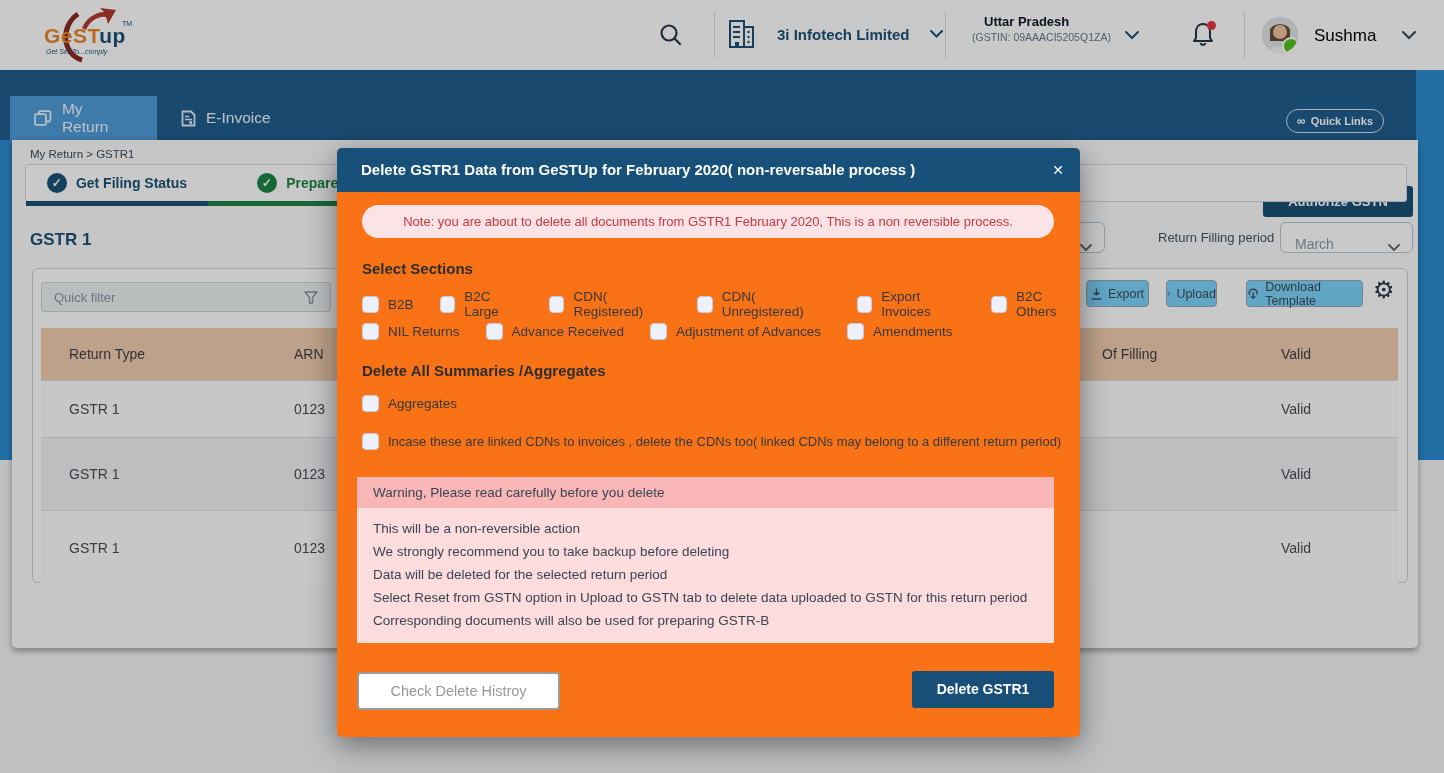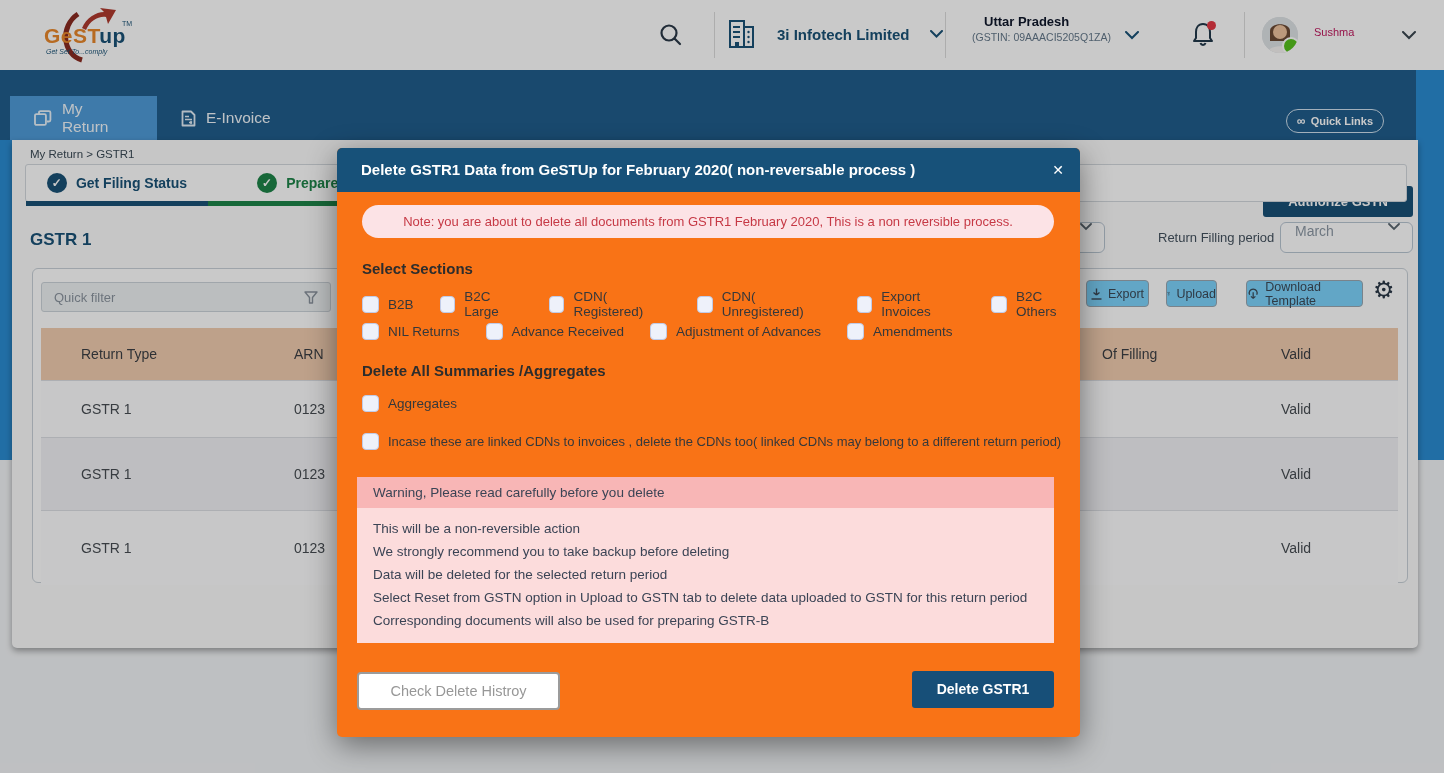--- a/index.html
+++ b/index.html
@@ -12,21 +12,21 @@
   .vdiv{position:absolute;top:12px;width:1px;height:46px;background:#dcdcdc;}
   #logo{position:absolute;left:34px;top:6px;width:110px;height:58px;}
   #logo .brand{position:absolute;left:10px;top:18px;font-size:21px;font-weight:bold;letter-spacing:.5px;}
   #logo .brand .or{color:#e8872b;}
   #logo .brand .bl{color:#1a5276;}
   #logo .tm{position:absolute;left:88px;top:14px;font-size:7px;color:#1a5276;}
   #logo .tag{position:absolute;left:12px;top:42px;font-size:7px;font-style:italic;color:#1a5276;white-space:nowrap;}
   .hdr-name{color:#1a5276;font-weight:bold;font-size:15px;}
   .hdr-state{color:#0f172a;font-weight:bold;font-size:13px;margin-left:12px;}
   .hdr-gstin{color:#64788a;font-size:10.5px;margin-top:2px;}
-  .hdr-user{color:#be185d;font-size:11px;}
+  .hdr-user{color:#000000;font-size:17px;}
   #avatar{position:absolute;left:1262px;top:17px;width:36px;height:36px;border-radius:50%;
     background:#dfe3e6;overflow:hidden;}
   #avatar .dot{position:absolute;right:-2px;bottom:-2px;width:14px;height:14px;border-radius:50%;
     background:#57c11e;border:2px solid #ffffff;}
   #bell-wrap{position:absolute;left:1191px;top:21px;width:26px;height:28px;}
   #bell-dot{position:absolute;right:1px;top:0;width:9px;height:9px;border-radius:50%;background:#e53945;}
 
   
   #blueband{position:absolute;left:0;top:70px;width:1444px;height:390px;background:#2b8cd2;z-index:0;}
   #navbar{position:absolute;left:0;top:70px;width:1416px;height:70px;background:#205d8c;z-index:1;}
@@ -51,21 +51,21 @@
   #step1 .ckc{background:#1a5276;}
   #step1::after{content:"";position:absolute;left:0;bottom:-5px;width:100%;height:5px;background:#1a5276;}
   #step2{width:230px;color:#1e8449;}
   #step2 .ckc{background:#1e8449;}
   #step2::after{content:"";position:absolute;left:0;bottom:-5px;width:100%;height:5px;background:#1e8449;}
   #authorize-btn{position:absolute;left:1251px;top:46px;width:150px;height:31px;background:#195076;
     border-radius:3px;z-index:2;overflow:hidden;text-align:center;}
   #authorize-btn span{display:block;margin-top:-9px;padding-top:17px;color:#ffffff;font-size:13px;font-weight:bold;}
   #page-title{position:absolute;left:18px;top:90px;font-size:17px;font-weight:600;color:#1a5276;}
   .selbox{position:absolute;top:82px;height:31px;background:#ffffff;border:1px solid #b9c6d2;border-radius:6px;
-    box-sizing:border-box;display:flex;align-items:flex-start;justify-content:space-between;padding:0 12px 0 14px;}
+    box-sizing:border-box;display:flex;align-items:flex-end;justify-content:space-between;padding:0 12px 0 14px;}
   #year-select{left:993px;width:100px;}
   #period-label{position:absolute;left:1146px;top:90px;font-size:13px;color:#44525e;}
   #month-select{left:1268px;width:133px;color:#8c98a4;font-size:14px;}
 
   #card{position:absolute;left:20px;top:128px;width:1376px;height:315px;background:#ffffff;
     border:1px solid #c9d1d8;border-radius:6px;box-sizing:border-box;}
   #quickfilter{position:absolute;left:8px;top:13px;width:290px;height:30px;background:#eef1f3;
     border:1px solid #ccd3d9;border-radius:3px;box-sizing:border-box;display:flex;align-items:center;}
   #quickfilter input{flex:1;border:none;background:transparent;outline:none;font-size:13px;color:#3c4a57;
     padding:0 0 0 12px;font-family:"Liberation Sans",sans-serif;}
@@ -73,21 +73,21 @@
   .tbtn{position:absolute;top:11px;height:27px;background:#7dd3fc;border:1px solid #9aa7b1;border-radius:4px;
     box-sizing:border-box;display:flex;align-items:center;justify-content:center;gap:6px;
     font-size:12.5px;color:#3c4a57;}
   #btn-export{left:1053px;width:63px;}
   #btn-upload{left:1133px;width:51px;}
   #btn-downloadtpl{left:1213px;width:117px;}
   #gear{position:absolute;left:1340px;top:6px;font-size:24px;color:#2b3948;line-height:30px;}
 
   #gtable{position:absolute;left:8px;top:59px;width:1357px;}
   .trow{display:grid;grid-template-columns:253px 787px 197px auto;align-items:center;font-size:14px;}
-  .trow > div:first-child{padding-left:40px;}
+  .trow > div:first-child{padding-left:28px;}
   .trow > div:nth-child(3){padding-left:21px;}
   .trow > div:nth-child(4){padding-left:3px;}
   #thead{height:52px;background:#f2cdb0;color:#3c3f44;}
   .tr-data{color:#474d53;border-top:1px solid #dcdfe3;background:#fdfdfe;}
   .tr-data:nth-child(3){background:#f2f2f5;}
   #row1{height:56px;} #row2{height:72px;} #row3{height:74px;}
 
   
   #dim{position:absolute;left:0;top:0;width:1444px;height:773px;background:rgba(0,0,0,.21);z-index:40;}
   #modal{position:absolute;left:337px;top:148px;width:743px;height:589px;background:#f97316;z-index:50;

